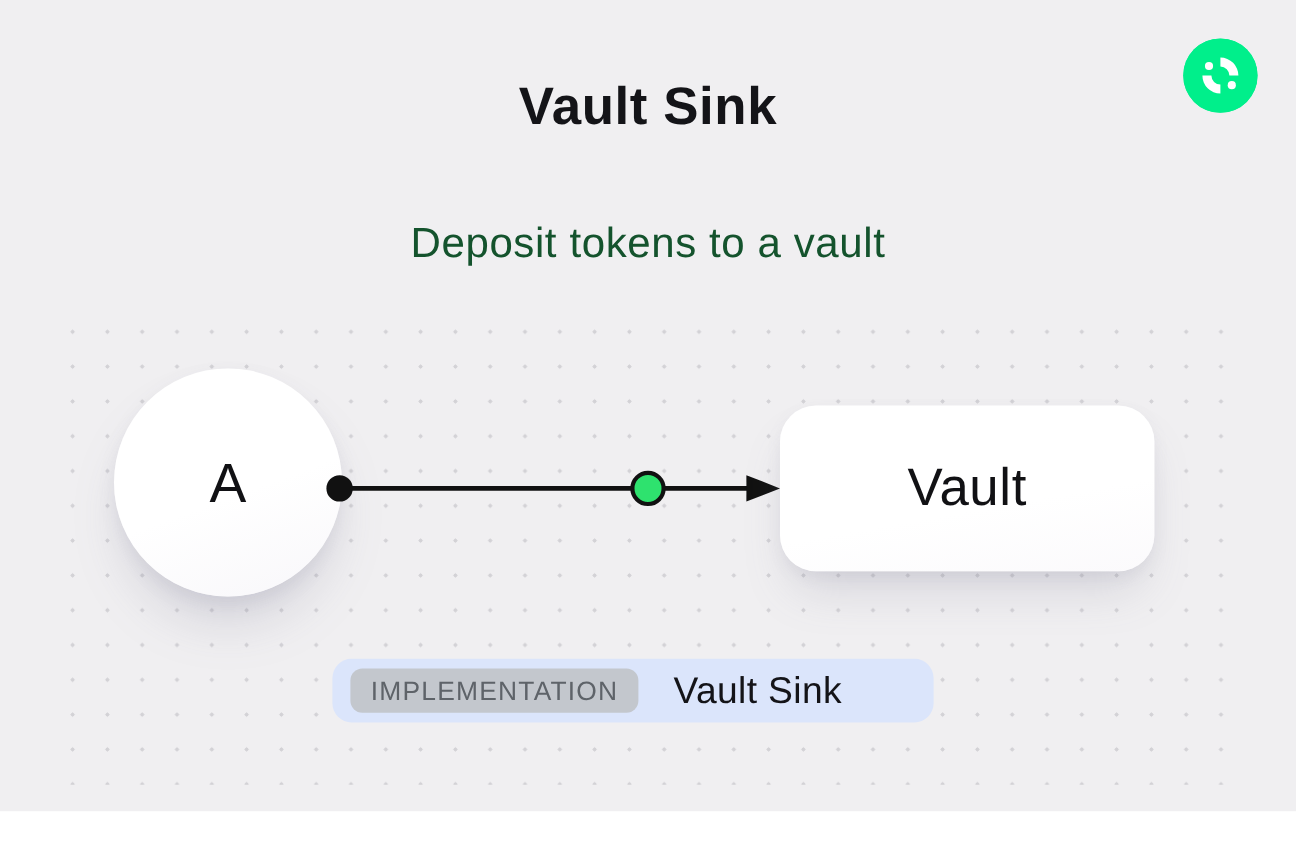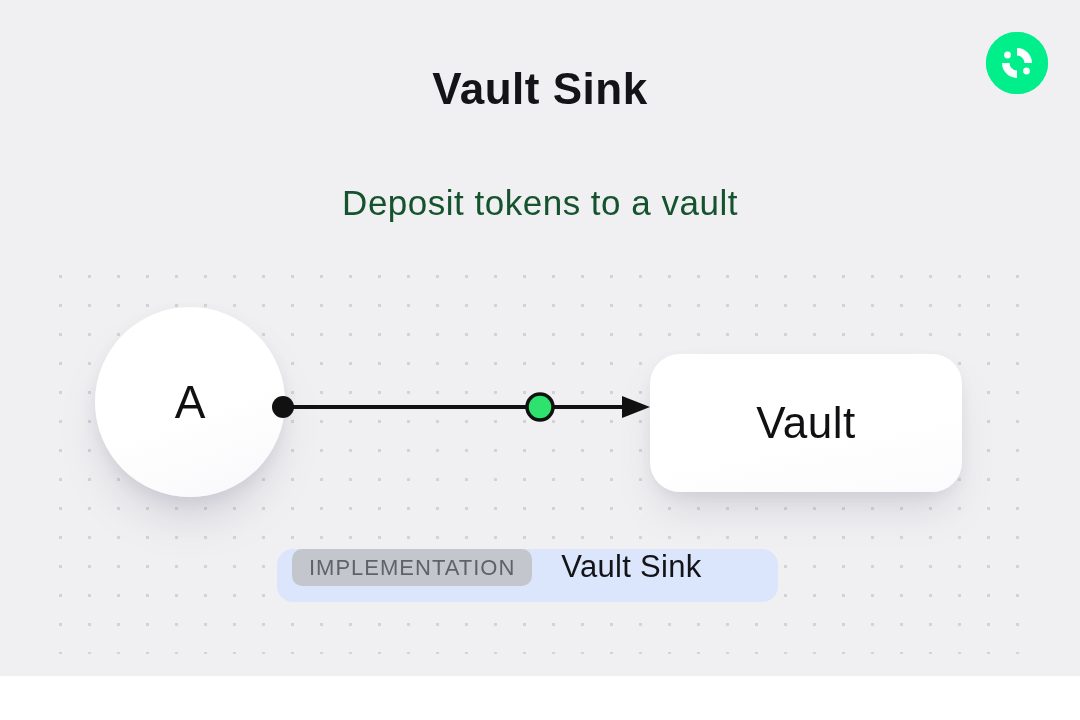--- a/index.html
+++ b/index.html
@@ -71,21 +71,21 @@
     color: #111114;
   }
   .arrow {
     position: absolute;
     left: 270px;
     top: 377px;
   }
   .vault-box {
     position: absolute;
     left: 650px;
-    top: 354px;
+    top: 338px;
     width: 312px;
     height: 138px;
     border-radius: 30px;
     background: linear-gradient(170deg, #ffffff 60%, #fbfafc);
     box-shadow: 0 24px 40px -12px rgba(120,120,145,0.25), 0 5px 12px rgba(120,120,145,0.08);
     display: flex;
     align-items: center;
     justify-content: center;
     font-size: 44px;
     letter-spacing: 0.5px;
@@ -94,21 +94,21 @@
   .badge {
     position: absolute;
     left: 277px;
     top: 549px;
     width: 501px;
     height: 53px;
     box-sizing: border-box;
     background: #dbe5fb;
     border-radius: 16px;
     display: flex;
-    align-items: flex-start;
+    align-items: center;
     padding-left: 15px;
     gap: 29px;
   }
   .badge .tag {
     display: inline-flex;
     align-items: center;
     height: 37px;
     padding: 0 17px;
     background: #c3c7cd;
     border-radius: 10px;

